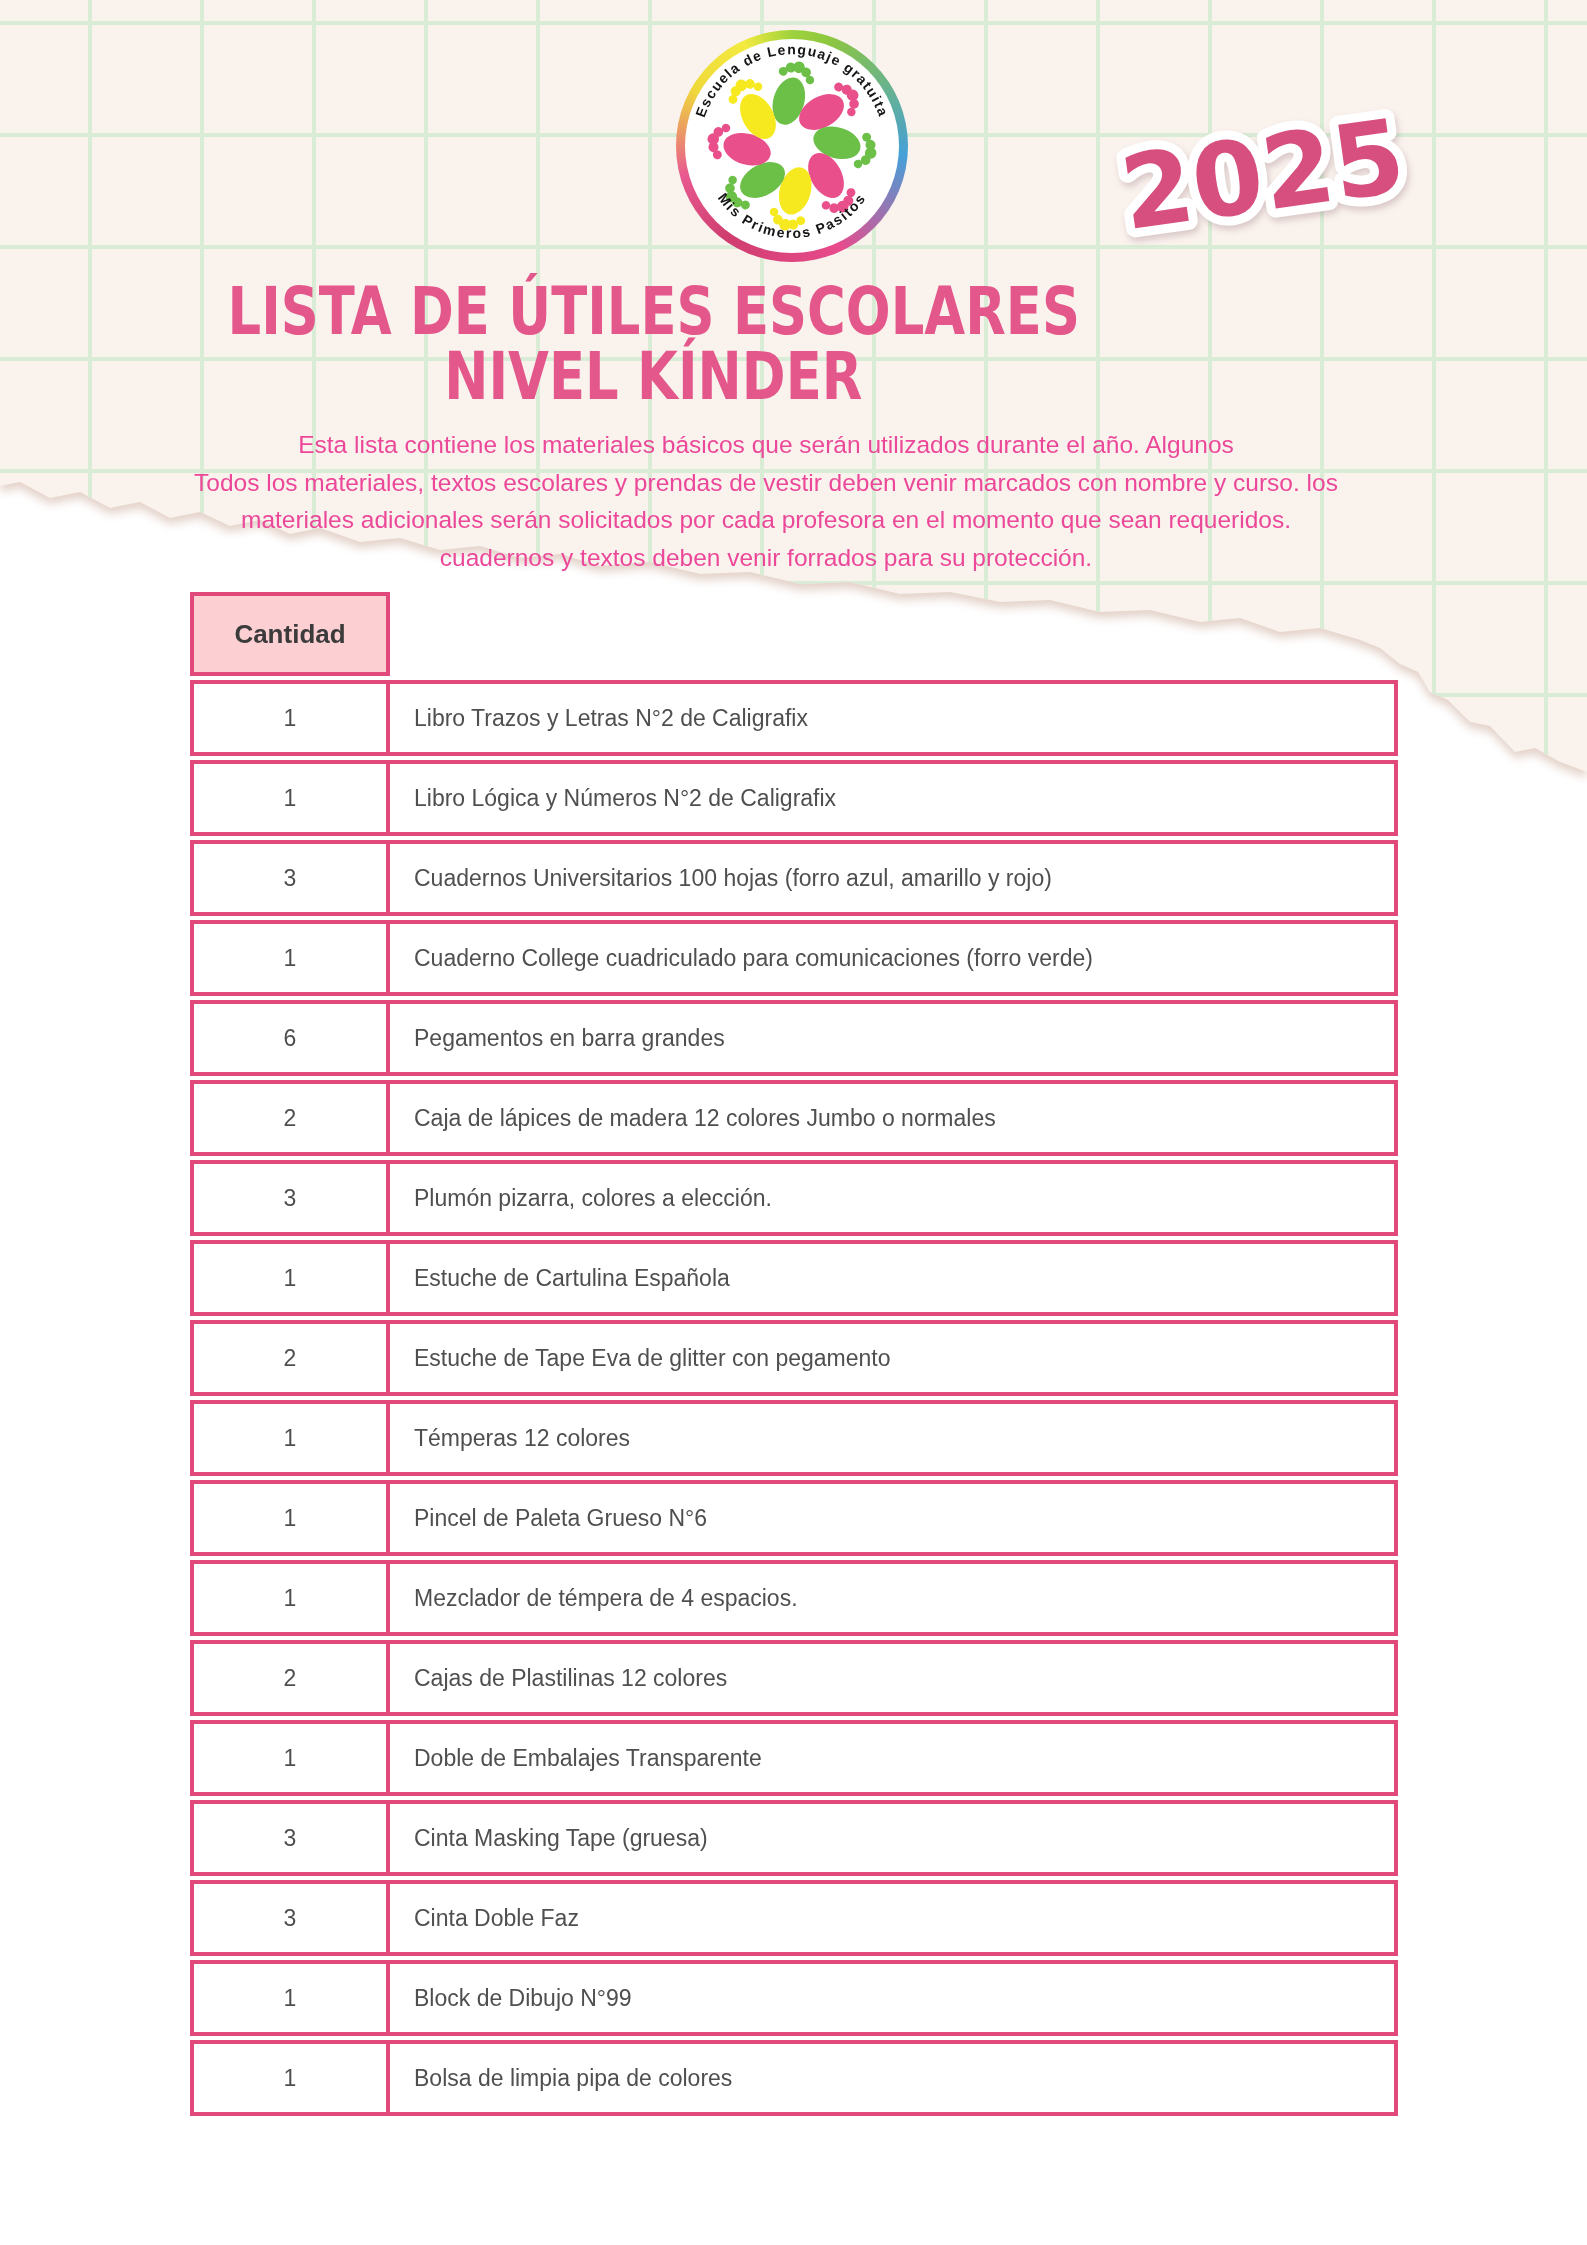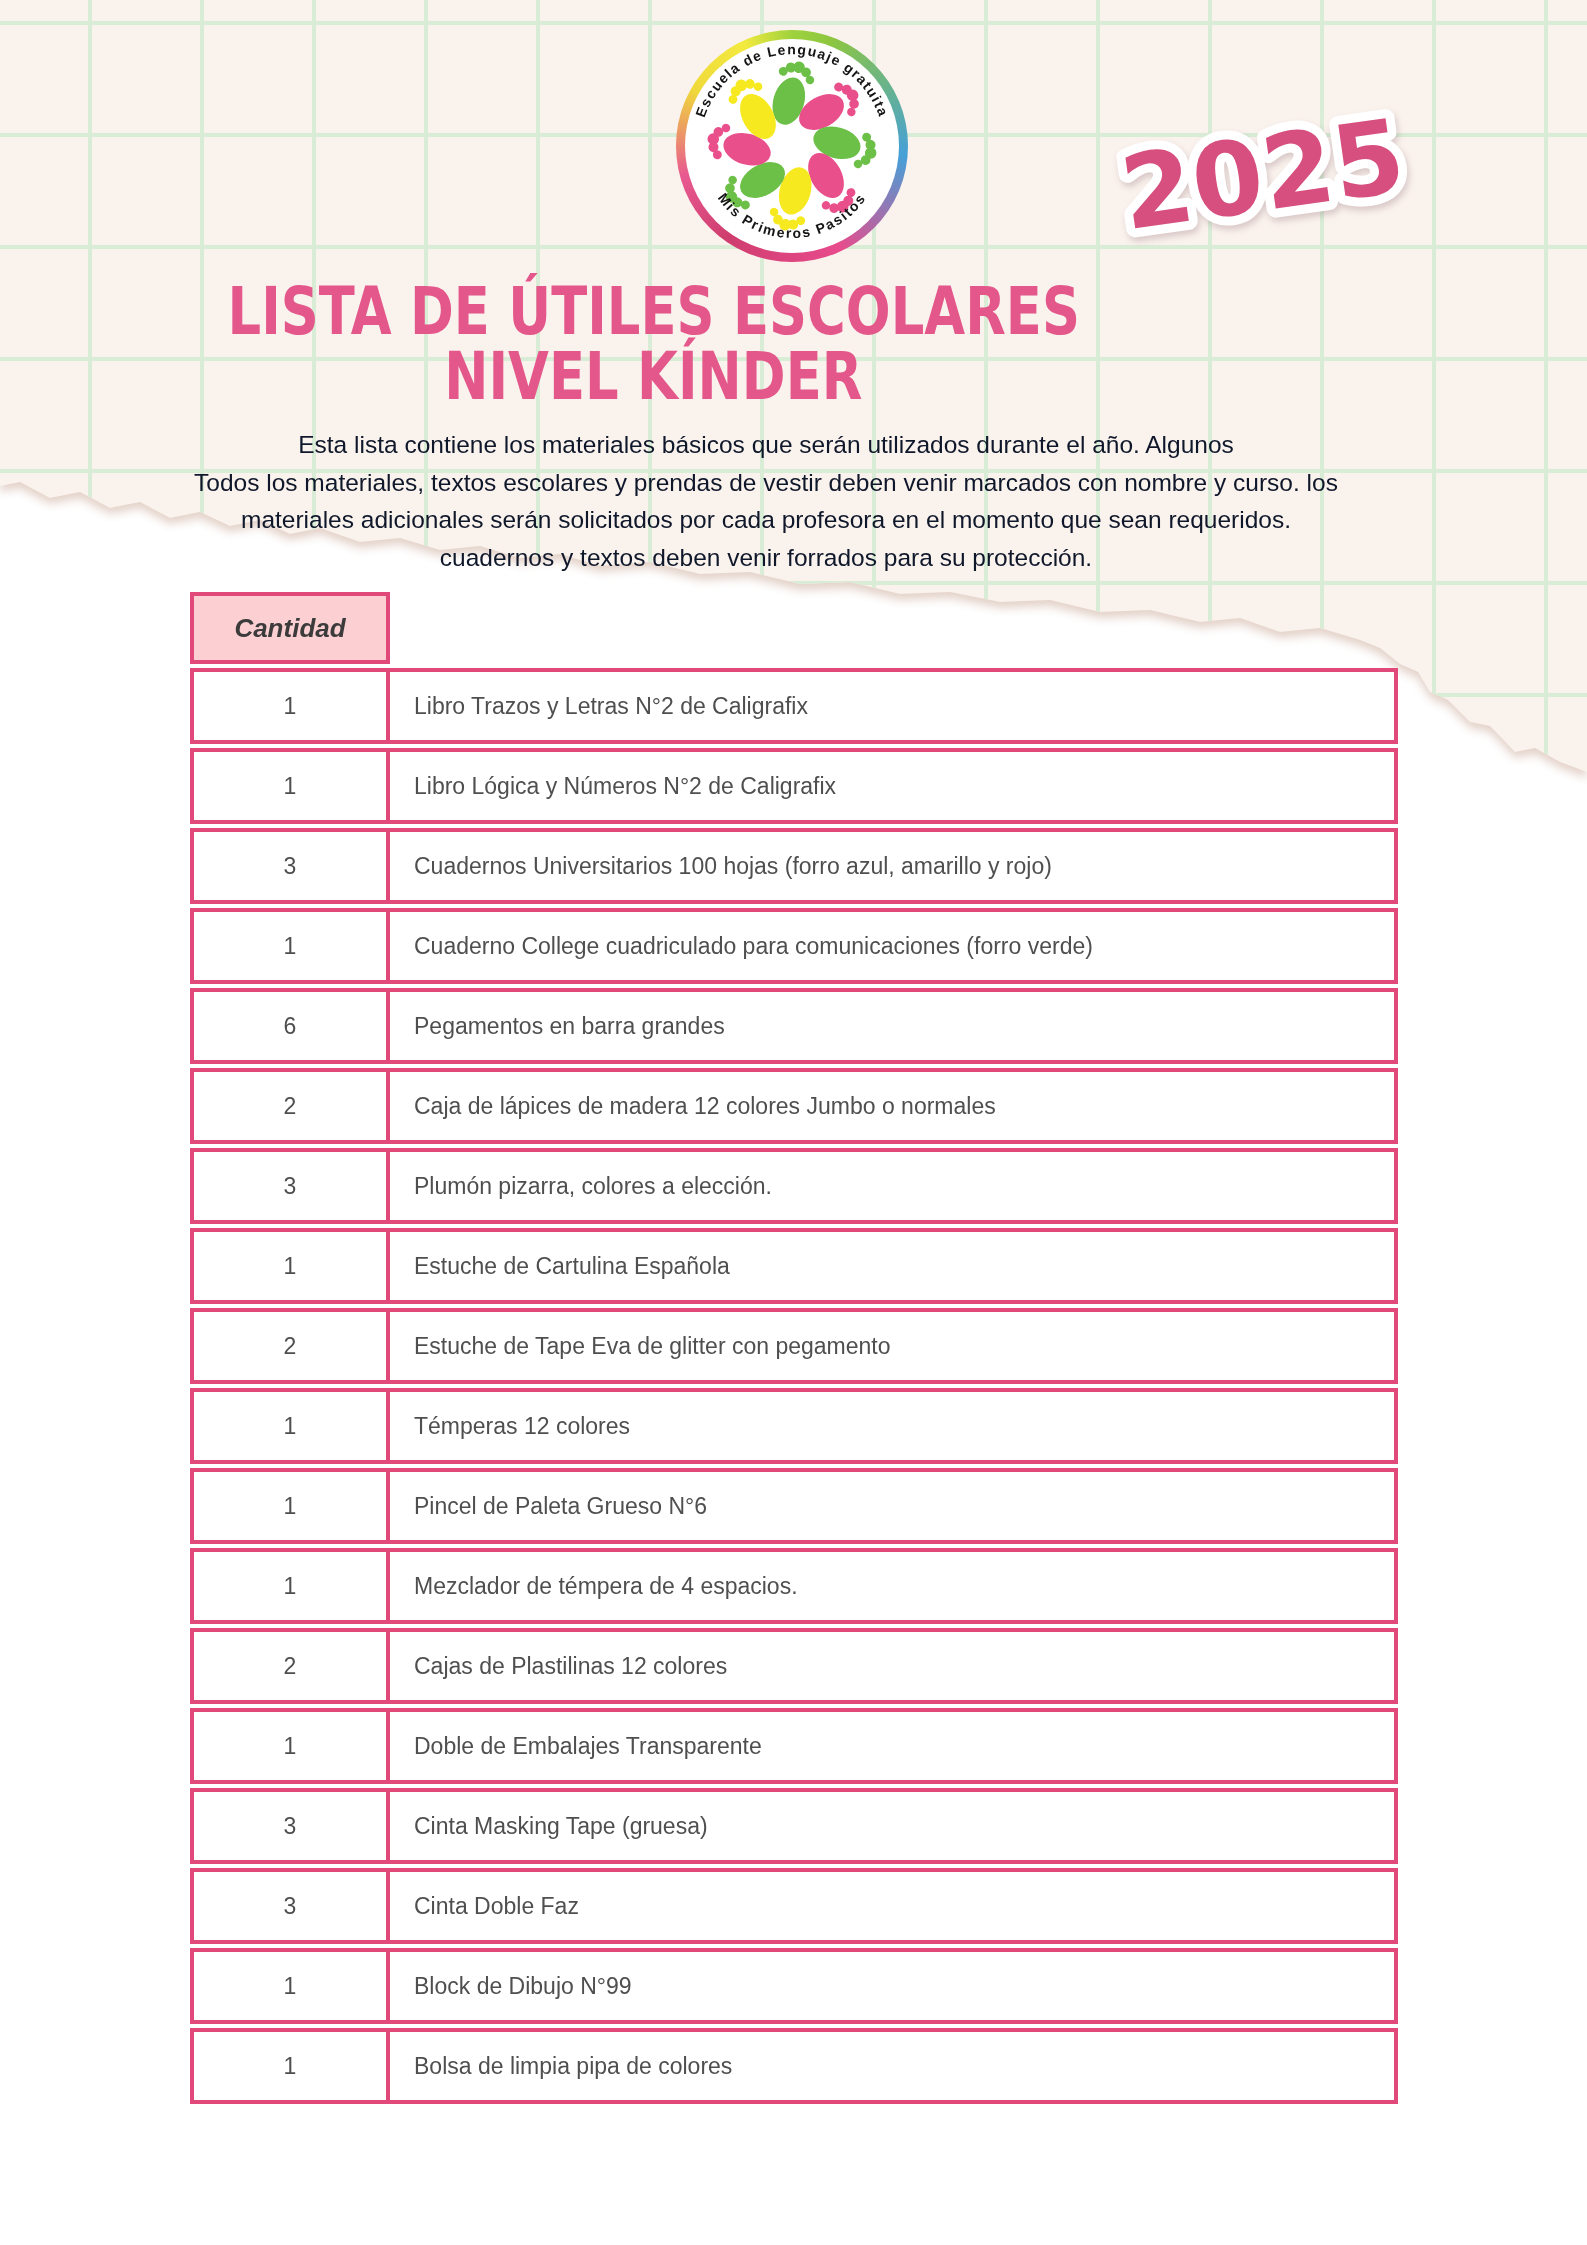--- a/index.html
+++ b/index.html
@@ -37,34 +37,34 @@
   .title{
     position:absolute;left:0;top:279px;width:1307px;text-align:center;
     color:#e4578b;font-weight:bold;font-family:"DejaVu Sans", sans-serif;
     font-size:66px;line-height:65px;letter-spacing:0px;white-space:nowrap;
   }
   .title .tline{display:inline-block;transform:scaleX(0.8);transform-origin:center;}
 
   
   .intro{
     position:absolute;left:0;top:426px;width:1532px;text-align:center;
-    color:#0f172a;font-size:24.5px;line-height:37.5px;font-weight:500;
+    color:#ec4899;font-size:24.5px;line-height:37.5px;font-weight:500;
   }
 
   
   .mtable{position:absolute;left:190px;top:592px;width:1208px;}
   .trow{display:flex;margin-bottom:4px;}
   .cell{
     box-sizing:border-box;border:4px solid #e0497a;background:#ffffff;
     display:flex;align-items:center;color:#4f4f4f;font-size:23px;
   }
   .cell.qty{width:200px;justify-content:center;}
   .cell.mat{flex:1;margin-left:-4px;padding-left:24px;}
   .thead .cell{background:#fccfd2;color:#3b3b3b;font-weight:bold;font-size:26px;}
-  .thead .cell{height:72px;font-style:italic;}
+  .thead .cell{height:84px;}
   .thead .cell.mat{justify-content:center;padding-left:0;}
   .tbody .cell{height:76px;}
 </style>
 </head>
 <body>
 
 <div class="canvas">
 
   <div class="paper-wrap">
     <div class="paper"></div>

